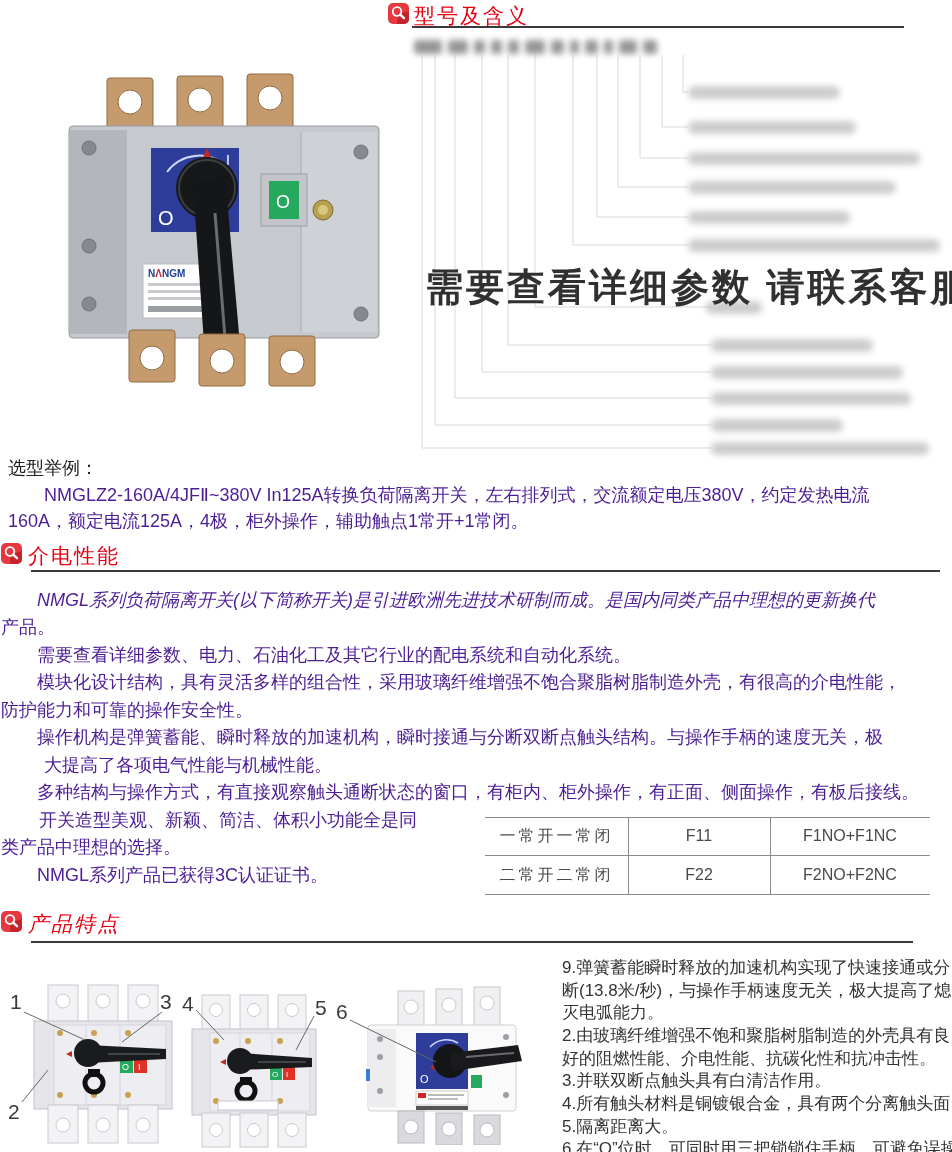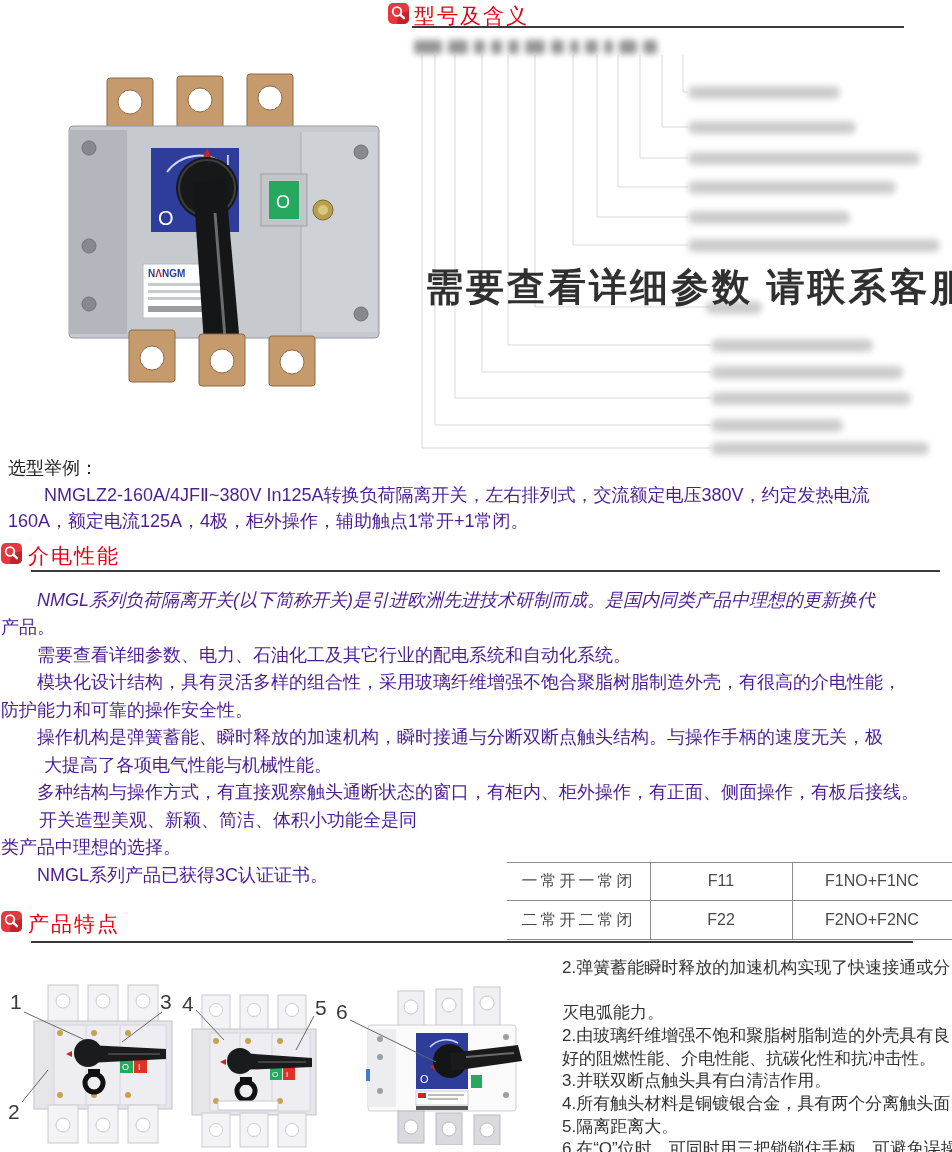--- a/index.html
+++ b/index.html
@@ -6,21 +6,21 @@
   .page{position:relative;width:952px;height:1152px;background:#fff;overflow:hidden;
         font-family:"Liberation Sans","DejaVu Sans",sans-serif;color:#333;}
   .abs{position:absolute;}
   .hdr-title{font-size:21px;color:#e60012;letter-spacing:2px;white-space:nowrap;}
   .rule{height:2px;background:#3a3a3a;}
   .body19{font-size:18px;color:#4c1d95;white-space:nowrap;}
   .feat{font-size:17px;color:#333;white-space:nowrap;}
   .watermark{font-size:38px;font-weight:600;color:#303030;letter-spacing:3px;white-space:nowrap;}
   .bar{position:absolute;height:13px;background:#aeaeae;border-radius:6px;filter:blur(3px);opacity:.62;}
   .mchunk{display:inline-block;height:14px;background:#787878;border-radius:3px;filter:blur(3px);opacity:.78;margin-right:6px;vertical-align:top;}
-  .tbl{position:absolute;left:507px;top:817px;width:445px;height:90px;margin-top:45px;}
+  .tbl{position:absolute;left:485px;top:817px;width:445px;height:90px;}
   .tbl .hline{position:absolute;left:0;width:445px;height:1px;background:#8c8c8c;}
   .tbl .vline{position:absolute;top:0;width:1px;height:78px;background:#8c8c8c;}
   .cell{position:absolute;height:38px;line-height:38px;text-align:center;font-size:16px;color:#4a4a4a;}
   .cjk{letter-spacing:3px;}
   .callout{position:absolute;font-size:21px;color:#3a3a3a;}
   .sec-icon{position:absolute;width:21px;height:21px;}
 </style>
 </head>
 <body>
 
@@ -193,21 +193,21 @@
           </clipPath>
         </defs>
       <g clip-path="url(#ic3)">
         <rect width="21" height="21" fill="#e8383f"></rect>
         <path d="M10 11 L21 8 L21 21 L9 21 Z" fill="#c3242b"></path>
         <circle cx="9" cy="8.5" r="4.3" stroke="#fff" stroke-width="1.8" fill="none"></circle>
         <line x1="12.2" y1="11.6" x2="16" y2="15.2" stroke="#fff" stroke-width="2.4" stroke-linecap="round"></line>
       </g>
     </svg>
   </span>
-  <div class="abs hdr-title" style="left:28px;top:910px;">产品特点</div>
+  <div class="abs hdr-title" style="left:28px;top:910px;font-style:italic;">产品特点</div>
   <div class="abs rule" style="left:31px;top:941px;width:882px;"></div>
 
   <svg class="abs" style="left:28px;top:983px;" width="150" height="162" viewBox="0 0 150 162">
     <g fill="#f3f3f5" stroke="#c9c9d0">
       <rect x="20" y="2" width="30" height="40"></rect>
         <rect x="60" y="2" width="30" height="40"></rect>
         <rect x="100" y="2" width="30" height="40"></rect>
     </g>
     <circle cx="35" cy="18" r="7" fill="#fff" stroke="#c9c9d0"></circle>
       <circle cx="75" cy="18" r="7" fill="#fff" stroke="#c9c9d0"></circle>
@@ -339,21 +339,22 @@
     </g>
   </svg>
 
   <div class="callout" style="left:10px;top:990px;">1</div>
   <div class="callout" style="left:8px;top:1100px;">2</div>
   <div class="callout" style="left:160px;top:990px;">3</div>
   <div class="callout" style="left:182px;top:992px;">4</div>
   <div class="callout" style="left:315px;top:996px;">5</div>
   <div class="callout" style="left:336px;top:1000px;">6</div>
 
-  <div class="abs feat" style="left:562px;top:956px;">2.弹簧蓄能瞬时释放的加速机构实现了快速接通或分</div>
+  <div class="abs feat" style="left:562px;top:956px;">9.弹簧蓄能瞬时释放的加速机构实现了快速接通或分</div>
+  <div class="abs feat" style="left:562px;top:979px;">断(13.8米/秒)，与操作手柄速度无关，极大提高了熄</div>
   <div class="abs feat" style="left:562px;top:1001px;">灭电弧能力。</div>
   <div class="abs feat" style="left:562px;top:1024px;">2.由玻璃纤维增强不饱和聚脂树脂制造的外壳具有良</div>
   <div class="abs feat" style="left:562px;top:1047px;">好的阻燃性能、介电性能、抗碳化性和抗冲击性。</div>
   <div class="abs feat" style="left:562px;top:1069px;">3.并联双断点触头具有白清洁作用。</div>
   <div class="abs feat" style="left:562px;top:1092px;">4.所有触头材料是铜镀银合金，具有两个分离触头面。</div>
   <div class="abs feat" style="left:562px;top:1115px;">5.隔离距离大。</div>
   <div class="abs feat" style="left:562px;top:1137px;">6.在“O”位时，可同时用三把锁锁住手柄，可避免误操作。</div>
 
 </div>
 

